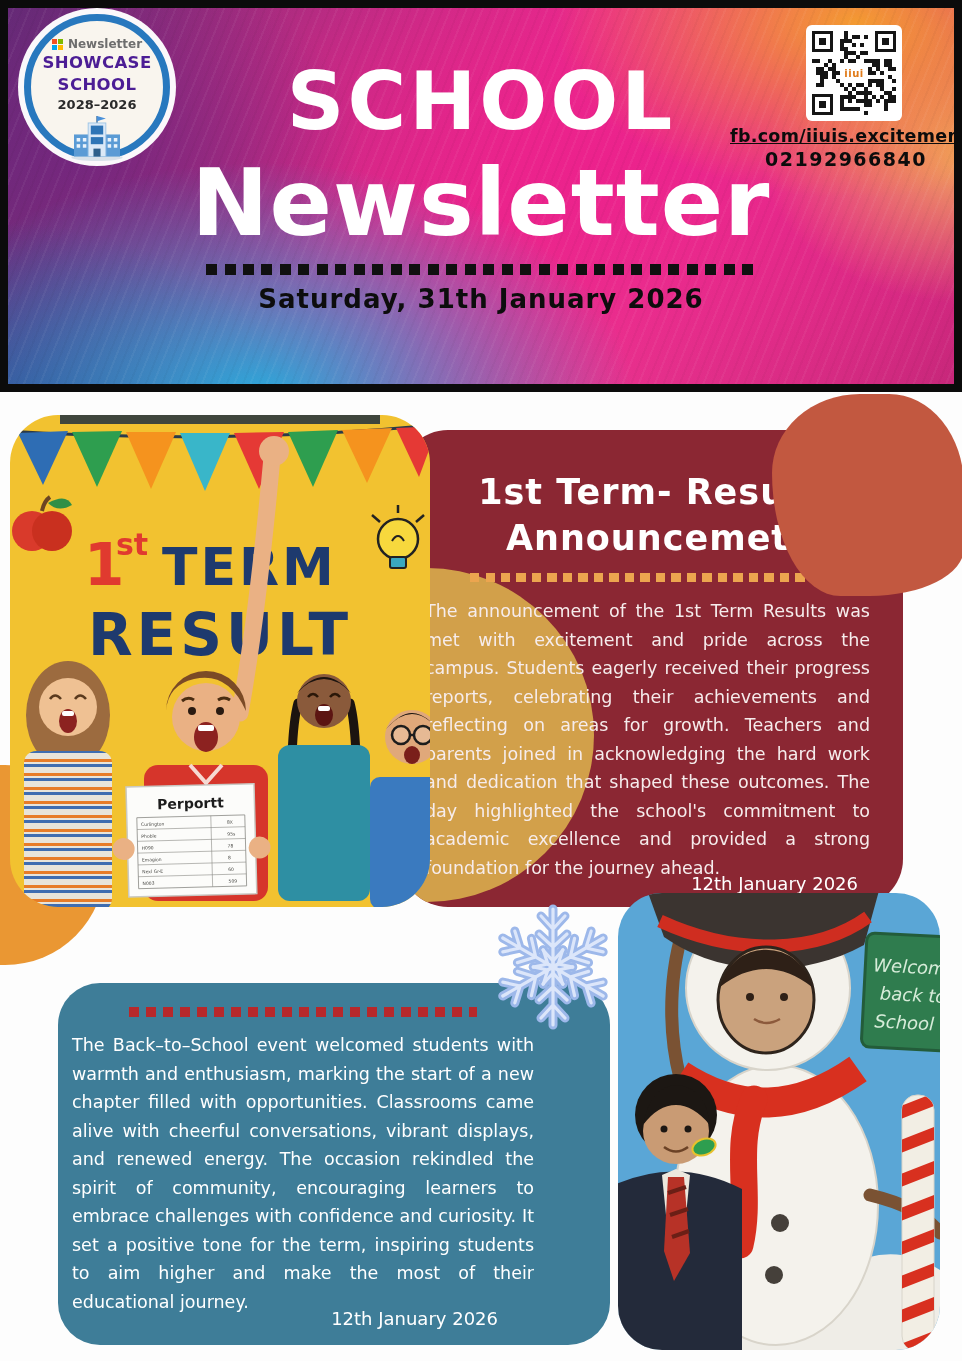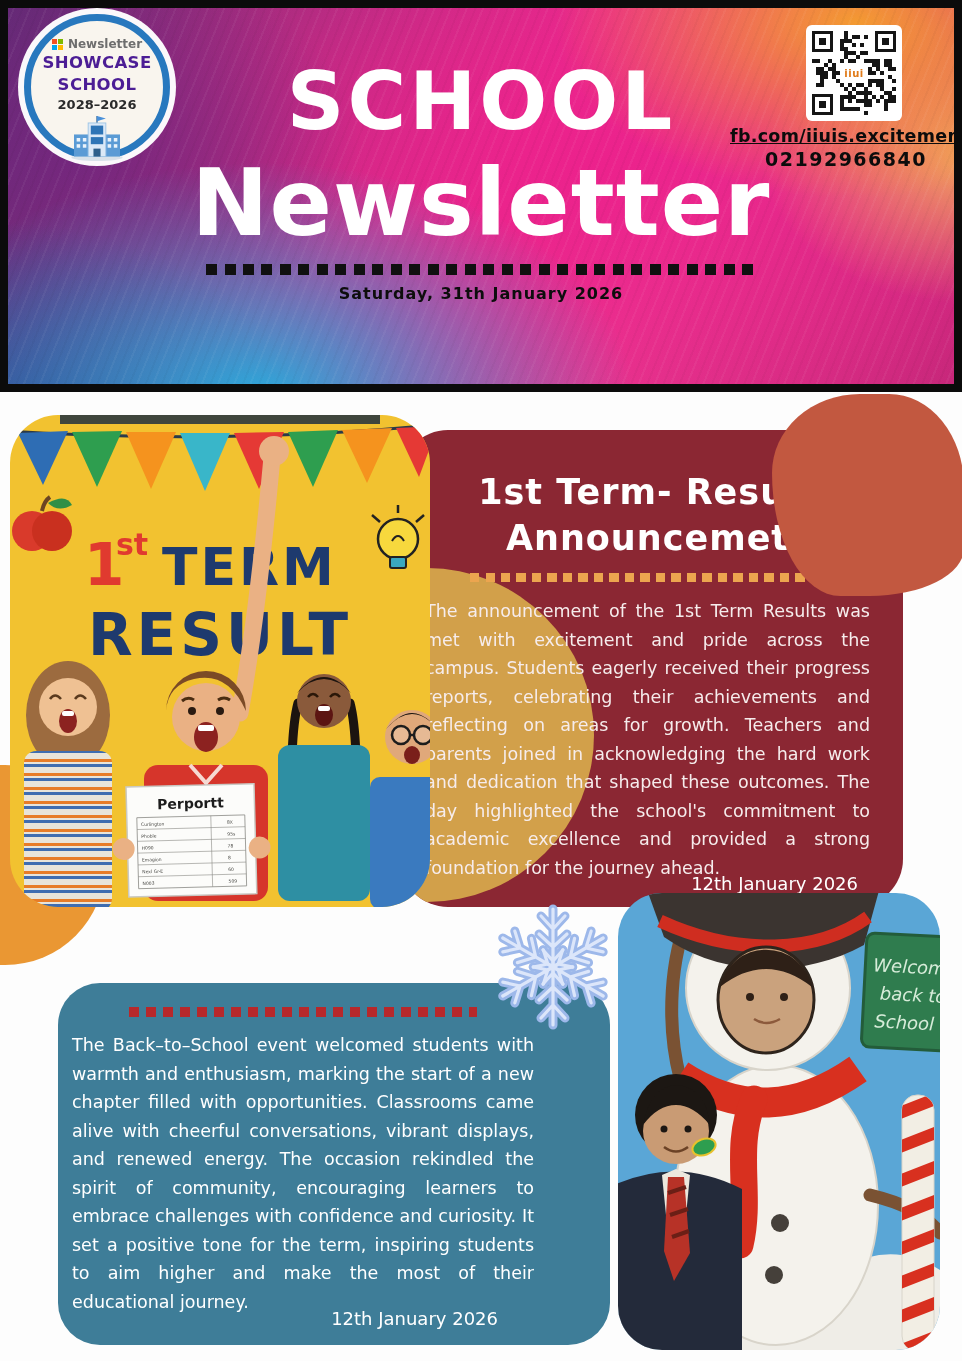--- a/index.html
+++ b/index.html
@@ -20,21 +20,21 @@
   }
   .header::after { content:""; position:absolute; inset:0; pointer-events:none; opacity:.5;
     background:repeating-linear-gradient(112deg, rgba(255,255,255,.09) 0 2px, rgba(255,255,255,0) 2px 8px, rgba(0,0,0,.06) 8px 10px, rgba(0,0,0,0) 10px 15px); }
   .header-frame { position:absolute; left:0; top:0; width:962px; height:392px; border:8px solid #0b0b0b; z-index:6; pointer-events:none; }
 
   .ht1, .ht2 { position:absolute; width:100%; text-align:center; color:#fff; font-weight:700; line-height:1; z-index:2; }
   .ht1 { top:62px;  font-size:80px; letter-spacing:3px; }
   .ht2 { top:158px; font-size:92px; letter-spacing:1px; }
   .hdots { position:absolute; left:206px; top:264px; width:552px; height:11px; z-index:2;
     background:repeating-linear-gradient(90deg,#101010 0 11px, transparent 11px 18.5px); }
-  .hdate { position:absolute; top:284px; width:100%; text-align:center; font-size:16px; font-weight:700; color:#0d0d0d; letter-spacing:1px; z-index:2; }
+  .hdate { position:absolute; top:284px; width:100%; text-align:center; font-size:26px; font-weight:700; color:#0d0d0d; letter-spacing:1px; z-index:2; }
 
   
   .badge { position:absolute; left:24px; top:14px; width:146px; height:146px; border-radius:50%;
     background:#f9f5ee; border:7px solid #2878be; box-shadow:0 0 0 6px rgba(255,255,255,.97);
     text-align:center; padding-top:16px; z-index:3; }
   .ms-row { display:flex; align-items:center; justify-content:center; gap:5px; }
   .ms-logo { display:inline-grid; grid-template-columns:5px 5px; grid-template-rows:5px 5px; gap:1px; }
   .ms-logo i { display:block; }
   .ms-logo .r{background:#f25022}.ms-logo .g{background:#7fba00}.ms-logo .b{background:#00a4ef}.ms-logo .y{background:#ffb900}
   .ms-text { font-size:12px; color:#6e6e6e; font-weight:600; }

